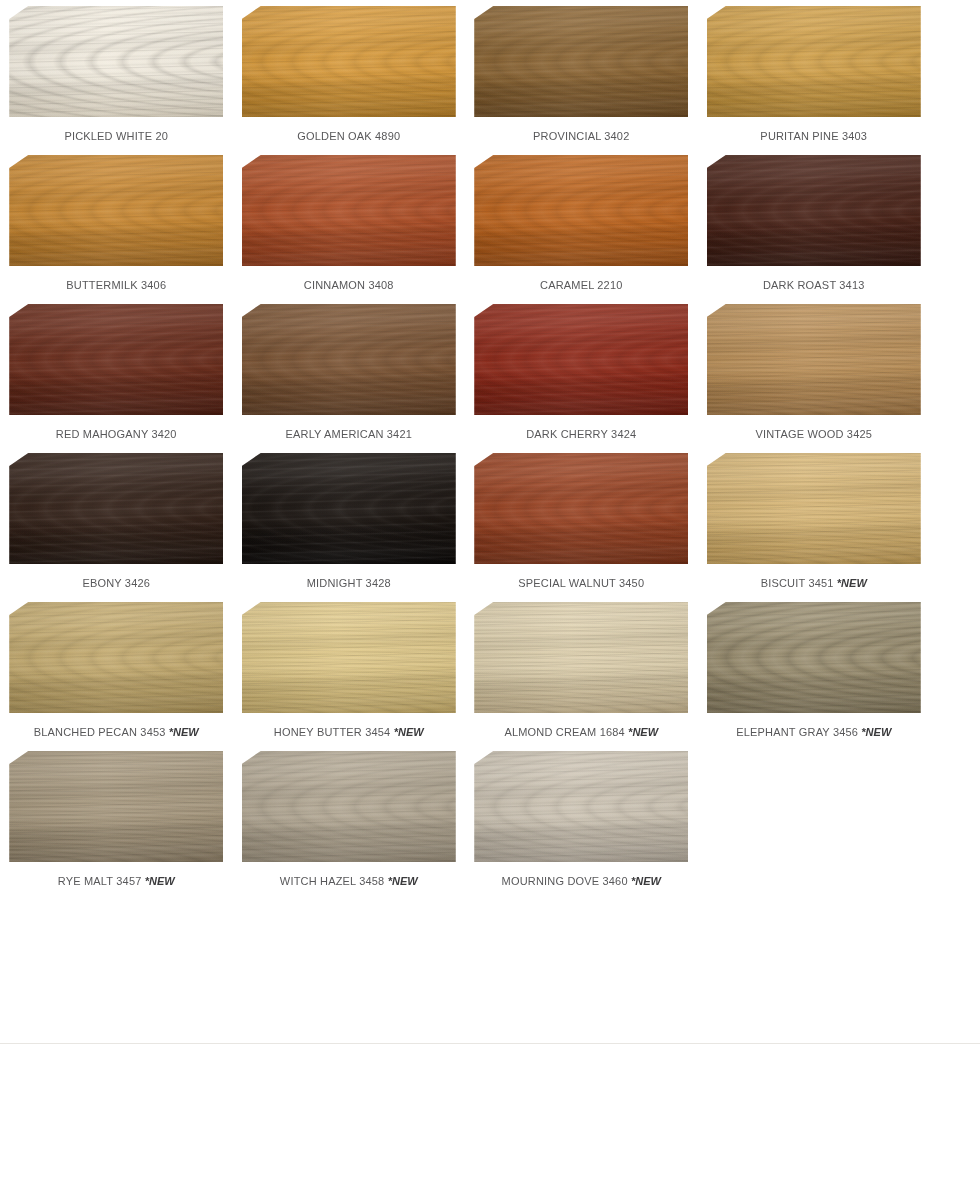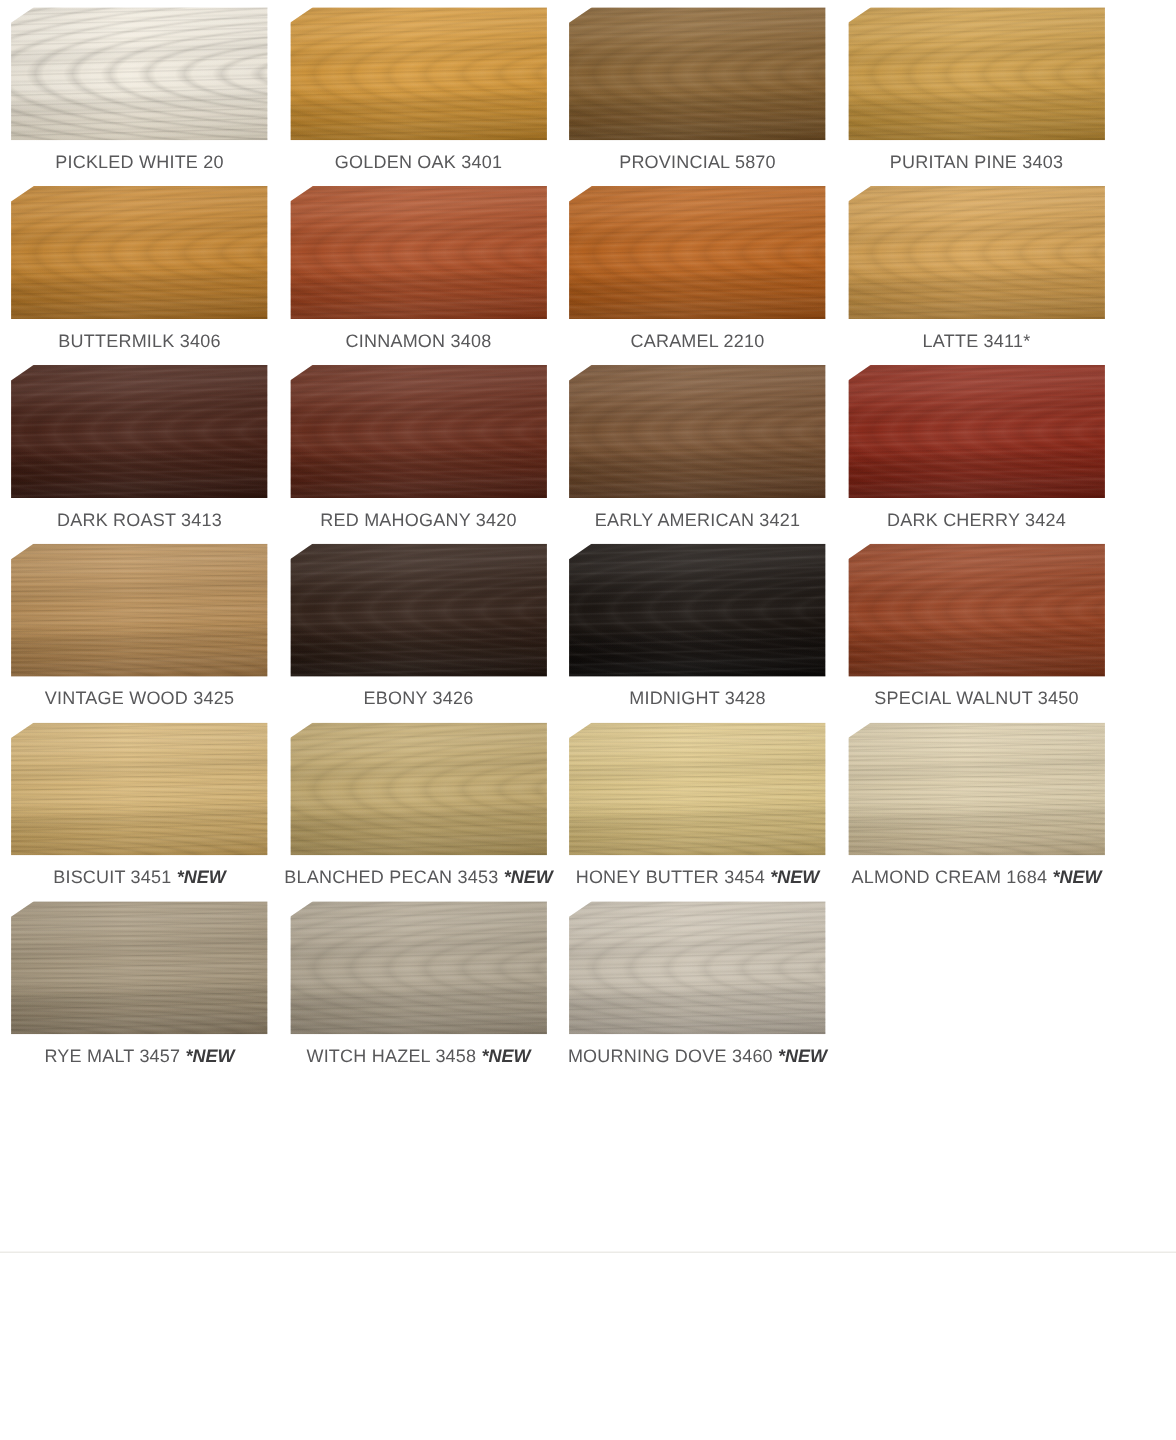--- a/index.html
+++ b/index.html
@@ -126,21 +126,21 @@
         rgba(0,0,0,.00) 55%,
         rgba(0,0,0,.07) 100%),
       linear-gradient(to right,
         rgba(0,0,0,.05) 0%,
         rgba(255,255,255,.04) 45%,
         rgba(0,0,0,.04) 100%);
   }
 
   .caption {
     margin-top: 11px;
-    font-size: 15px;
+    font-size: 11px;
     line-height: 16px;
     color: #58585a;
     letter-spacing: .18px;
     white-space: nowrap;
     text-align: center;
   }
   .caption .new-tag {
     font-weight: bold;
     font-style: italic;
     color: #3b3b3d;
@@ -175,31 +175,31 @@
         <div class="caption"><span>PICKLED WHITE 20</span></div>
       </div>
       <div class="swatch-cell">
         <div class="chip fig-soft">
           <div class="base" style="background: linear-gradient(rgb(215, 154, 60) 0%, rgb(215, 154, 60) 62%, rgb(176, 122, 36) 100%);"></div>
           <div class="figure"></div>
           <div class="bands"></div>
           <div class="grain-lines"></div>
           <div class="sheen"></div>
         </div>
-        <div class="caption"><span>GOLDEN OAK 3401</span></div>
+        <div class="caption"><span>GOLDEN OAK 4890</span></div>
       </div>
       <div class="swatch-cell">
         <div class="chip fig-soft">
           <div class="base" style="background: linear-gradient(rgb(139, 101, 52) 0%, rgb(139, 101, 52) 62%, rgb(107, 74, 34) 100%);"></div>
           <div class="figure"></div>
           <div class="bands"></div>
           <div class="grain-lines"></div>
           <div class="sheen"></div>
         </div>
-        <div class="caption"><span>PROVINCIAL 5870</span></div>
+        <div class="caption"><span>PROVINCIAL 3402</span></div>
       </div>
       <div class="swatch-cell">
         <div class="chip fig-soft">
           <div class="base" style="background: linear-gradient(rgb(208, 160, 74) 0%, rgb(208, 160, 74) 62%, rgb(171, 127, 46) 100%);"></div>
           <div class="figure"></div>
           <div class="bands"></div>
           <div class="grain-lines"></div>
           <div class="sheen"></div>
         </div>
         <div class="caption"><span>PURITAN PINE 3403</span></div>
@@ -226,30 +226,20 @@
       </div>
       <div class="swatch-cell">
         <div class="chip fig-soft">
           <div class="base" style="background: linear-gradient(rgb(189, 101, 31) 0%, rgb(189, 101, 31) 62%, rgb(151, 76, 18) 100%);"></div>
           <div class="figure"></div>
           <div class="bands"></div>
           <div class="grain-lines"></div>
           <div class="sheen"></div>
         </div>
         <div class="caption"><span>CARAMEL 2210</span></div>
-      </div>
-      <div class="swatch-cell">
-        <div class="chip fig-soft">
-          <div class="base" style="background: linear-gradient(rgb(214, 162, 83) 0%, rgb(214, 162, 83) 62%, rgb(178, 130, 58) 100%);"></div>
-          <div class="figure"></div>
-          <div class="bands"></div>
-          <div class="grain-lines"></div>
-          <div class="sheen"></div>
-        </div>
-        <div class="caption"><span>LATTE 3411*</span></div>
       </div>
       <div class="swatch-cell">
         <div class="chip fig-soft">
           <div class="base" style="background: linear-gradient(rgb(74, 35, 24) 0%, rgb(74, 35, 24) 62%, rgb(49, 21, 13) 100%);"></div>
           <div class="figure"></div>
           <div class="bands"></div>
           <div class="grain-lines"></div>
           <div class="sheen"></div>
         </div>
         <div class="caption"><span>DARK ROAST 3413</span></div>
@@ -356,20 +346,30 @@
       </div>
       <div class="swatch-cell">
         <div class="chip fig-wave">
           <div class="base" style="background: linear-gradient(rgb(222, 208, 174) 0%, rgb(222, 208, 174) 62%, rgb(192, 174, 137) 100%);"></div>
           <div class="figure"></div>
           <div class="bands"></div>
           <div class="grain-lines"></div>
           <div class="sheen"></div>
         </div>
         <div class="caption"><span>ALMOND CREAM 1684</span> <span class="new-tag">*NEW</span></div>
+      </div>
+      <div class="swatch-cell">
+        <div class="chip fig-arc">
+          <div class="base" style="background: linear-gradient(rgb(154, 142, 112) 0%, rgb(154, 142, 112) 62%, rgb(125, 114, 87) 100%);"></div>
+          <div class="figure"></div>
+          <div class="bands"></div>
+          <div class="grain-lines"></div>
+          <div class="sheen"></div>
+        </div>
+        <div class="caption"><span>ELEPHANT GRAY 3456</span> <span class="new-tag">*NEW</span></div>
       </div>
       <div class="swatch-cell">
         <div class="chip fig-wave">
           <div class="base" style="background: linear-gradient(rgb(168, 153, 127) 0%, rgb(168, 153, 127) 62%, rgb(134, 120, 97) 100%);"></div>
           <div class="figure"></div>
           <div class="bands"></div>
           <div class="grain-lines"></div>
           <div class="sheen"></div>
         </div>
         <div class="caption"><span>RYE MALT 3457</span> <span class="new-tag">*NEW</span></div>

